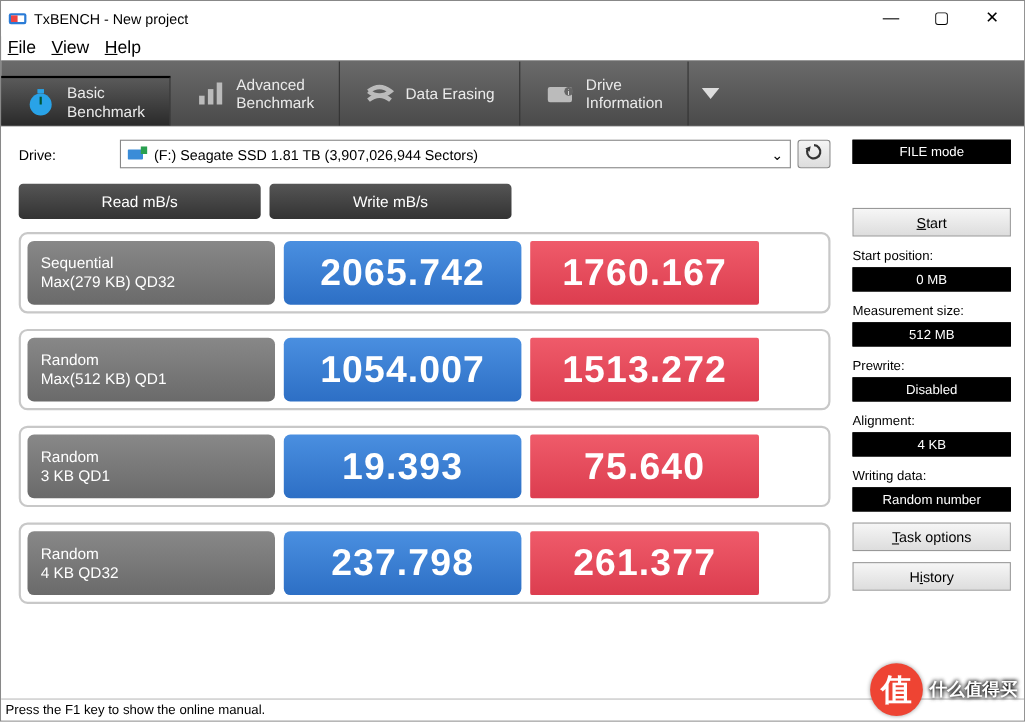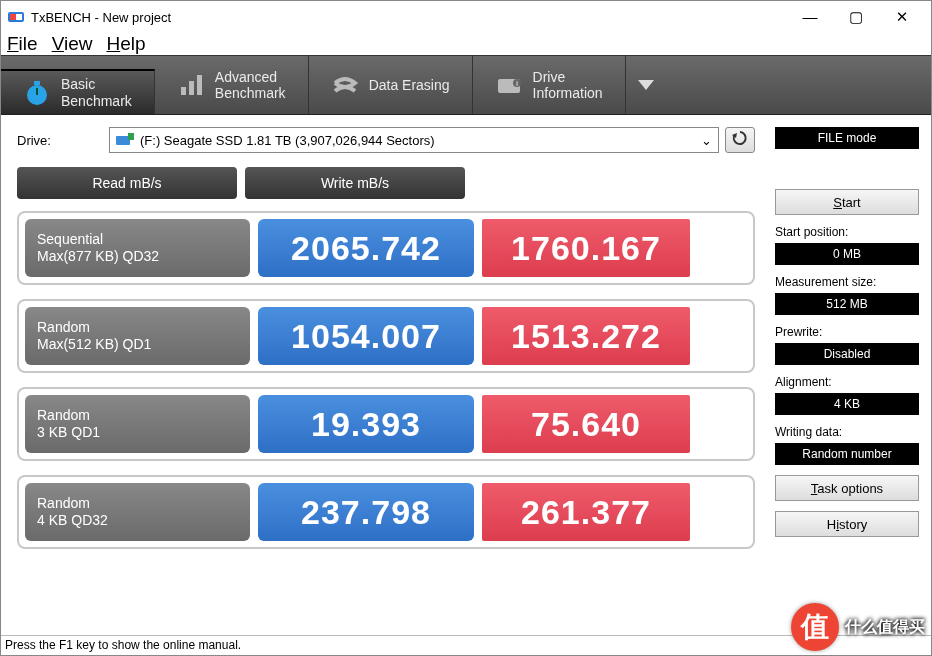--- a/index.html
+++ b/index.html
@@ -5,21 +5,21 @@
   * { box-sizing: border-box; margin: 0; padding: 0; font-family: Arial, "Microsoft YaHei", sans-serif; }
   body { background: #fff; width: 932px; height: 656px; overflow: hidden; border: 1px solid #888; }
   
   
   .titlebar { height: 32px; display: flex; align-items: center; padding: 0 6px; background: #fff; }
   .titlebar-icon { width: 18px; height: 18px; margin-right: 6px; }
   .titlebar-title { font-size: 13px; flex: 1; }
   .winbtn { width: 46px; height: 30px; text-align: center; line-height: 30px; font-size: 15px; cursor: pointer; }
   
   
-  .menubar { height: 22px; display: flex; align-items: center; padding: 0 6px; font-size: 19px; }
+  .menubar { height: 22px; display: flex; align-items: center; padding: 0 6px; font-size: 16px; }
   .menubar span { margin-right: 14px; cursor: pointer; }
   .menubar span u { text-decoration: underline; }
   
   
   .tabstrip { height: 60px; background: linear-gradient(#6a6a6a, #4a4a4a); display: flex; border-top: 1px solid #333; border-bottom: 1px solid #222; }
   .tab { display: flex; align-items: center; padding: 0 22px; color: #eaeaea; cursor: pointer; border-right: 1px solid #333; }
   .tab.active { background: linear-gradient(#5a5a5a, #2a2a2a); border-top: 2px solid #000; margin-top: 13px; }
   .tab-icon { width: 28px; height: 28px; margin-right: 10px; display:flex; align-items:center; justify-content:center; }
   .tab-label { font-size: 14px; line-height: 1.15; white-space: pre-line; }
   .tab-dropdown { width: 40px; display:flex; align-items:center; justify-content:center; color:#ddd; }
@@ -167,21 +167,21 @@
 
     <div class="tbl-head">
       <div class="col-read">Read mB/s</div>
       <div class="col-write">Write mB/s</div>
     </div>
 
     <div class="rows">
       <div class="row">
         <div class="cell-task">
           <span>Sequential</span>
-          <span>Max(877 KB) QD32</span>
+          <span>Max(279 KB) QD32</span>
         </div>
         <div class="cell-read">2065.742</div>
         <div class="cell-write">1760.167</div>
       </div>
       <div class="row">
         <div class="cell-task">
           <span>Random</span>
           <span>Max(512 KB) QD1</span>
         </div>
         <div class="cell-read">1054.007</div>

